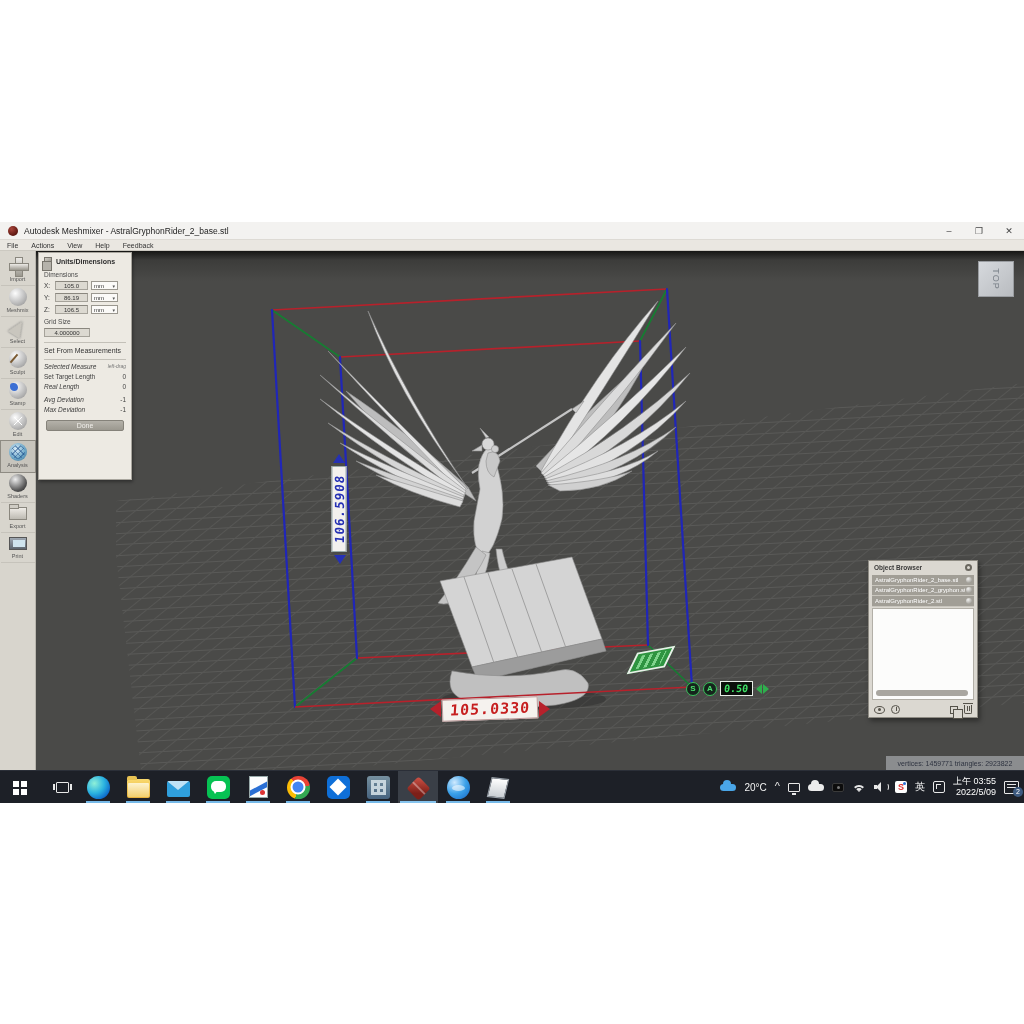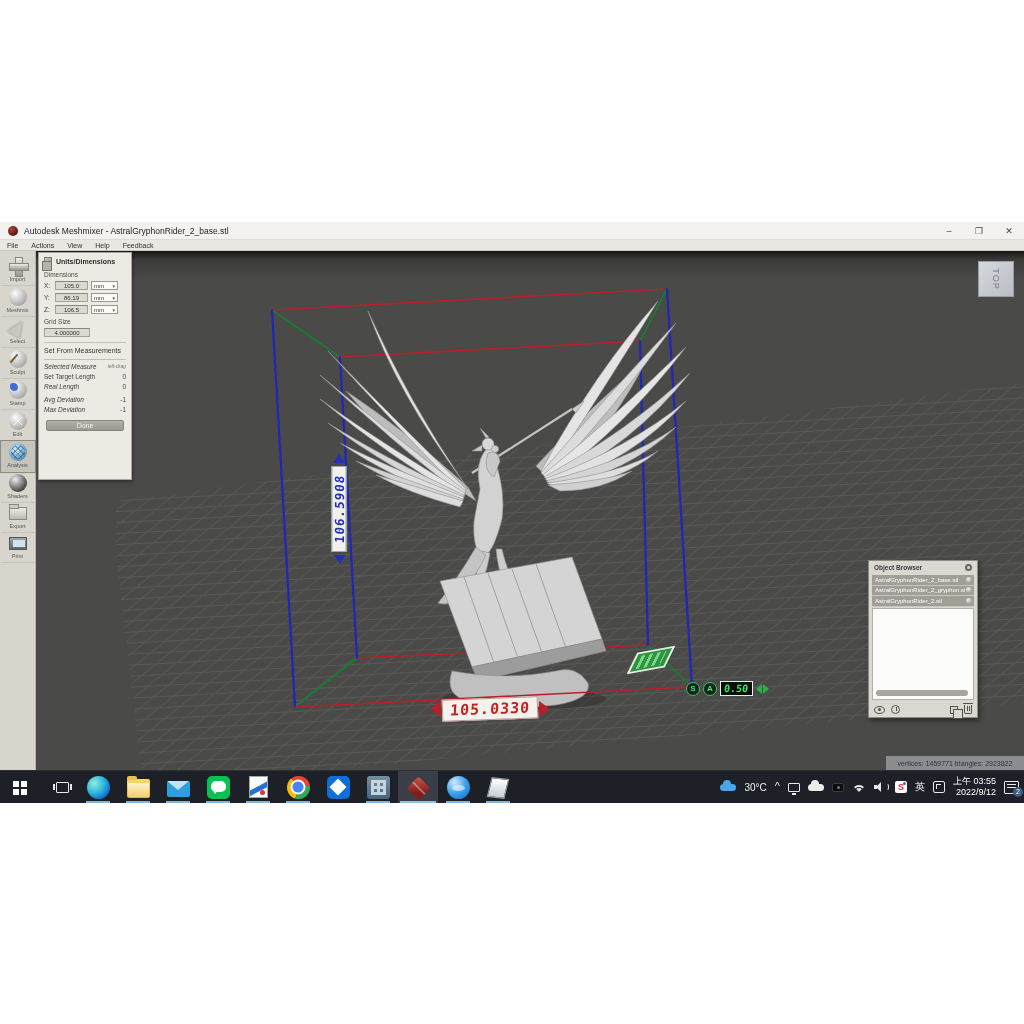--- a/index.html
+++ b/index.html
@@ -483,38 +483,38 @@
       </div>
     <div class="slot running">
         <span class="ai ai-ball"></span>
       </div>
     <div class="slot running">
         <span class="ai ai-note"></span>
       </div>
 
     <div class="tray">
       <span class="cloudb"></span>
-      <span class="txt">30°C</span>
+      <span class="txt">20°C</span>
       <span class="chev">^</span>
       <span class="mon"></span>
       <span class="cloudw"></span>
       <span class="cam"></span>
       <span class="wifi">
           <i class="w1"></i>
           <i class="w2"></i>
           <i class="w3"></i>
         </span>
       <span class="spk">
           <i></i>
         </span>
       <span class="sogou">S</span>
       <span class="ime">英</span>
       <span class="tablet"></span>
       <div class="clockblk">
         <div>上午 03:55</div>
-        <div>2022/9/12</div>
+        <div>2022/5/09</div>
       </div>
       <span class="action">
           <span class="badge">2</span>
         </span>
     </div>
   </div>
 </div>
 
 </body></html>

